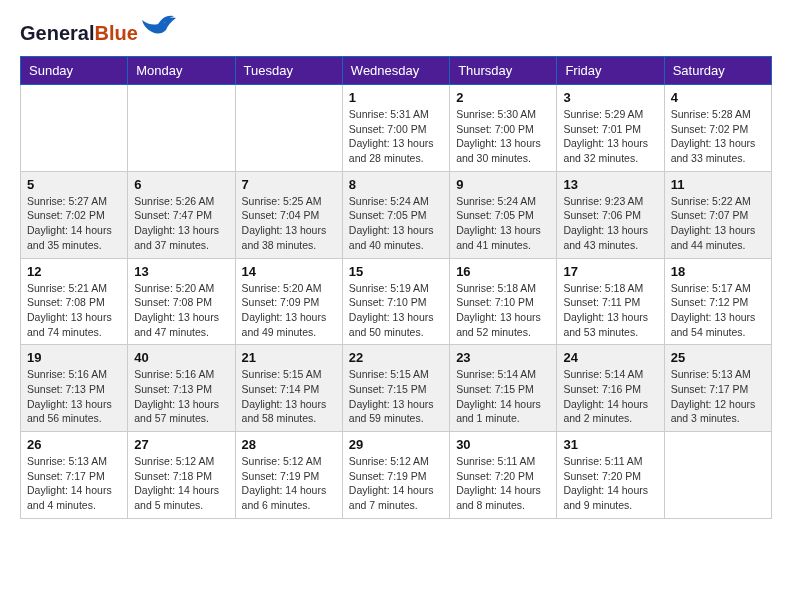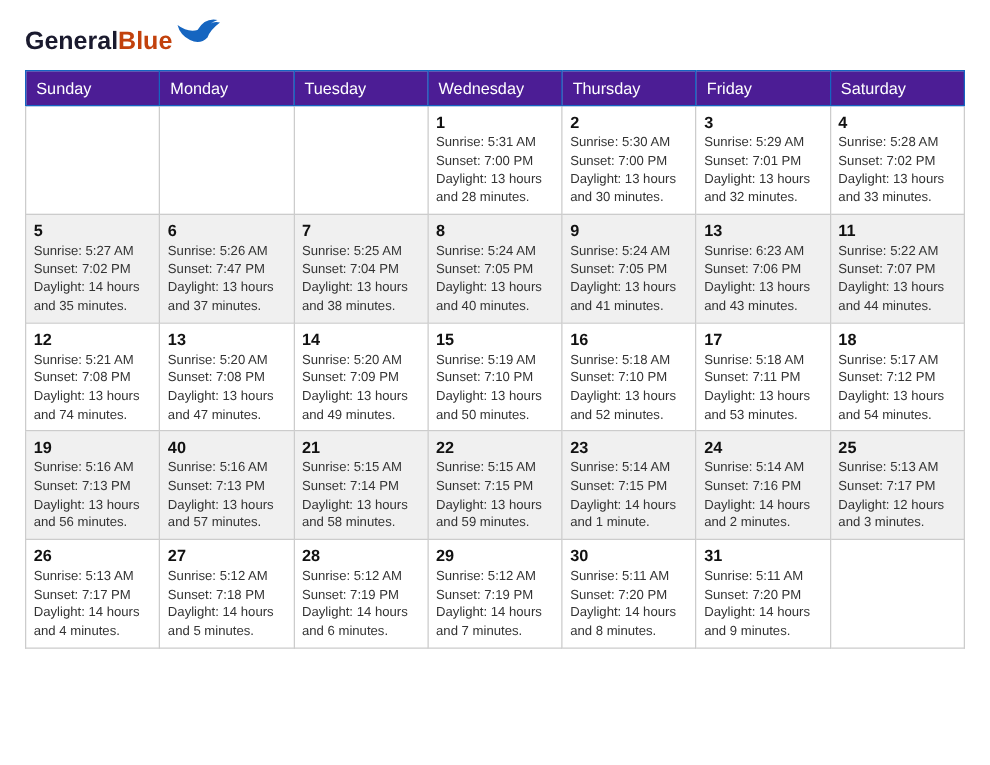--- a/index.html
+++ b/index.html
@@ -189,21 +189,21 @@
           <span class="day-num">9</span>
         <div class="day-info">
           <span>Sunrise: 5:24 AM</span><br>
           <span>Sunset: 7:05 PM</span><br>
           <span>Daylight: 13 hours and 41 minutes.</span>
         </div>
         </td>
         <td>
           <span class="day-num">13</span>
         <div class="day-info">
-          <span>Sunrise: 6:23 AM</span><br>
+          <span>Sunrise: 9:23 AM</span><br>
           <span>Sunset: 7:06 PM</span><br>
           <span>Daylight: 13 hours and 43 minutes.</span>
         </div>
         </td>
         <td>
           <span class="day-num">11</span>
         <div class="day-info">
           <span>Sunrise: 5:22 AM</span><br>
           <span>Sunset: 7:07 PM</span><br>
           <span>Daylight: 13 hours and 44 minutes.</span>

